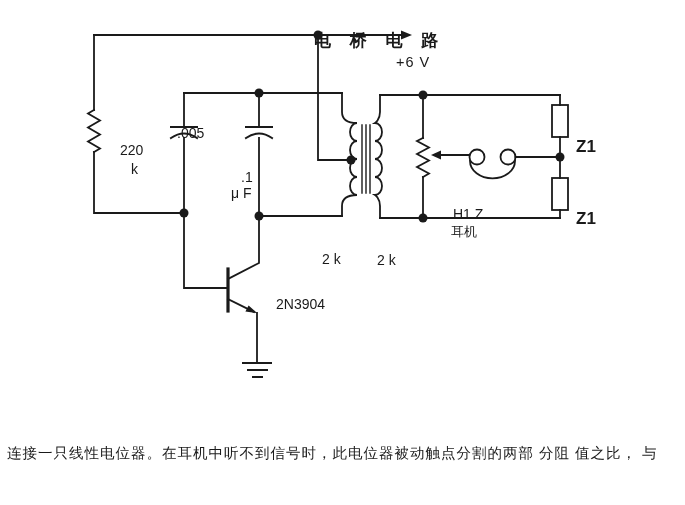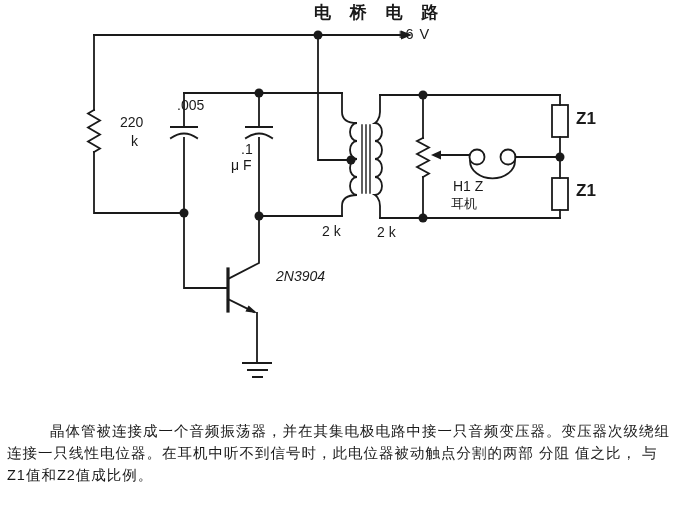--- a/index.html
+++ b/index.html
@@ -1,19 +1,19 @@
 <!DOCTYPE html>
 <html><head>
 <meta charset="utf-8">
 <style>
   html,body{margin:0;padding:0;background:#fff;}
   #page{position:relative;width:685px;height:505px;background:#ffffff;overflow:hidden;
         font-family:"Liberation Sans",sans-serif;color:#1a1a1a;}
   #circuit{position:absolute;left:0;top:0;}
-  .lbl{position:absolute;white-space:pre;color:#1a1a1a;font-family:"Liberation Sans",sans-serif;}
+  .lbl{position:absolute;white-space:pre;color:#1a1a1a;font-family:"Liberation Sans",sans-serif;margin-top:28px;}
   .title{font-size:17px;font-weight:bold;letter-spacing:7px;}
   .supply{font-size:14.5px;letter-spacing:1px;}
   .comp{font-size:14px;}
   .small{font-size:13px;}
   .z{font-size:17px;font-weight:bold;}
   .cap-line{position:absolute;left:7px;width:676px;font-size:14.5px;letter-spacing:1px;line-height:20px;}
   .indent{text-indent:43px;}
 </style>
 </head>
 <body>
@@ -122,25 +122,23 @@
   </svg>
 
   <div class="lbl title" style="left:314px;top:1px;">电 桥 电 路</div>
   <div class="lbl supply" style="left:396px;top:26px;">+6 V</div>
 
   <div class="lbl comp" style="left:120px;top:114px;">220</div>
   <div class="lbl comp" style="left:131px;top:133px;">k</div>
   <div class="lbl comp" style="left:177px;top:97px;">.005</div>
   <div class="lbl comp" style="left:241px;top:141px;">.1</div>
   <div class="lbl comp" style="left:231px;top:157px;">μ F</div>
-  <div class="lbl comp" style="left:276px;top:268px;font-style:italic;">2N3904</div>
+  <div class="lbl comp" style="left:276px;top:268px;">2N3904</div>
   <div class="lbl comp" style="left:322px;top:223px;">2 k</div>
   <div class="lbl comp" style="left:377px;top:224px;">2 k</div>
   <div class="lbl comp" style="left:453px;top:178px;">H1 Z</div>
   <div class="lbl small" style="left:451px;top:195px;">耳机</div>
   <div class="lbl z" style="left:576px;top:109px;">Z1</div>
   <div class="lbl z" style="left:576px;top:181px;">Z1</div>
 
-  <div class="cap-line indent" style="top:421px;">晶体管被连接成一个音频振荡器，并在其集电极电路中接一只音频变压器。变压器次级绕组</div>
   <div class="cap-line" style="top:443px;">连接一只线性电位器。在耳机中听不到信号时，此电位器被动触点分割的两部 分阻 值之比， 与</div>
-  <div class="cap-line" style="top:465px;">Z1值和Z2值成比例。</div>
 
 </div>
 
 </body></html>

